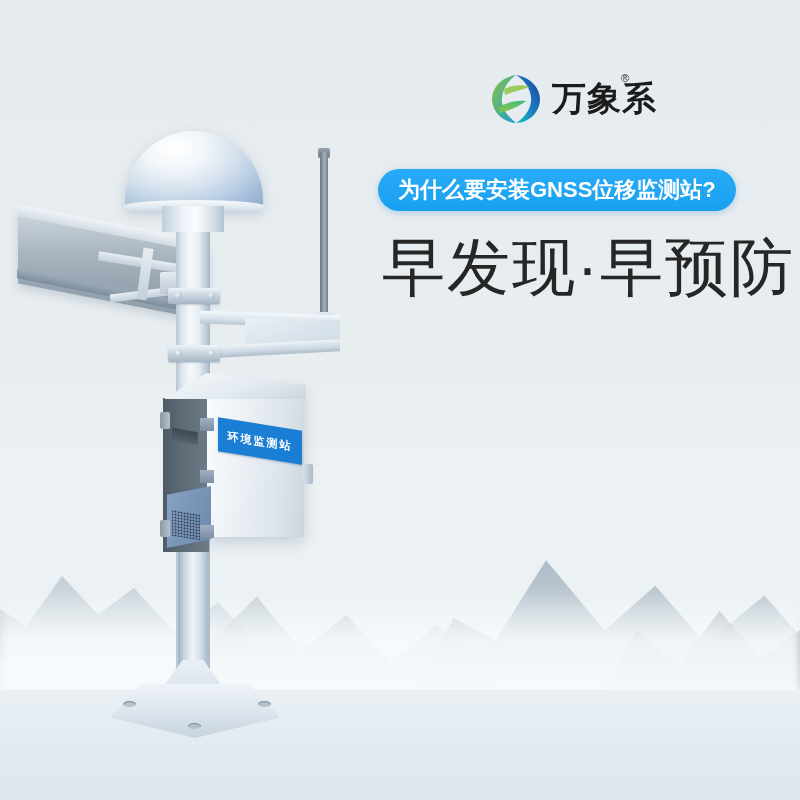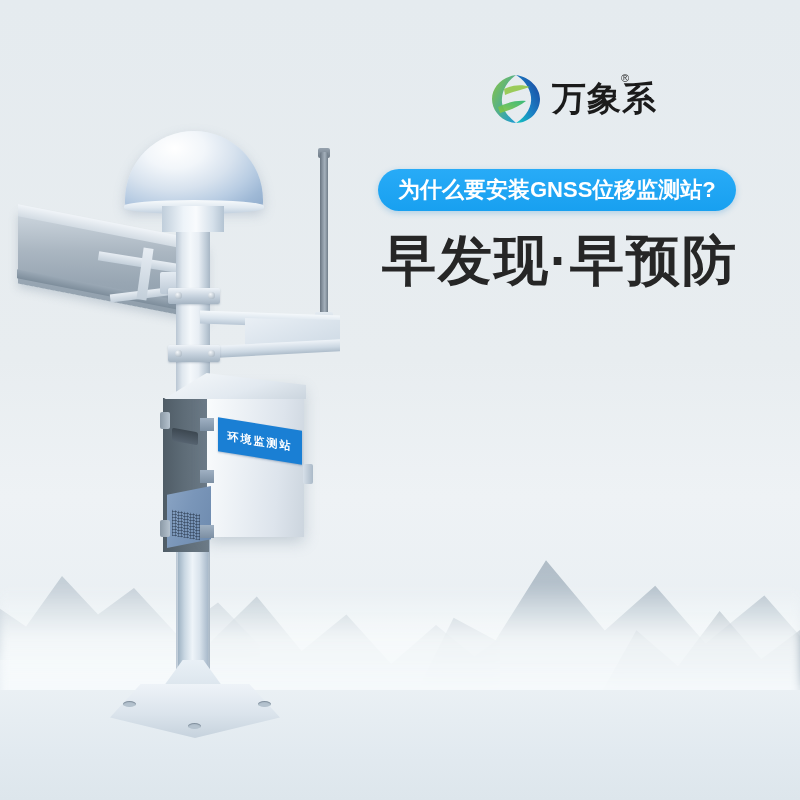--- a/index.html
+++ b/index.html
@@ -237,21 +237,21 @@
     box-shadow:0 2px 6px rgba(30,130,200,.28);
   }
   .banner span{
     color:#ffffff;font-size:22px;font-weight:700;letter-spacing:0px;
     white-space:nowrap;
     font-family:"Liberation Sans","DejaVu Sans",sans-serif;
   }
 
   .headline{
     position:absolute;left:382px;top:225px;
-    font-size:54px;font-weight:700;color:#262626;letter-spacing:2px;
+    font-size:63px;font-weight:400;color:#262626;letter-spacing:2px;
     white-space:nowrap;
     font-family:"Liberation Sans","DejaVu Sans",sans-serif;
   }
 
   .card{
     position:absolute;left:385px;top:337px;width:350px;height:340px;
     border-radius:20px;
     background:linear-gradient(170deg,rgba(255,255,255,.80) 0%,rgba(252,253,254,.70) 45%,rgba(249,251,253,.60) 100%);
     box-shadow:0 6px 22px rgba(120,145,165,.18);
     backdrop-filter:blur(8px);

